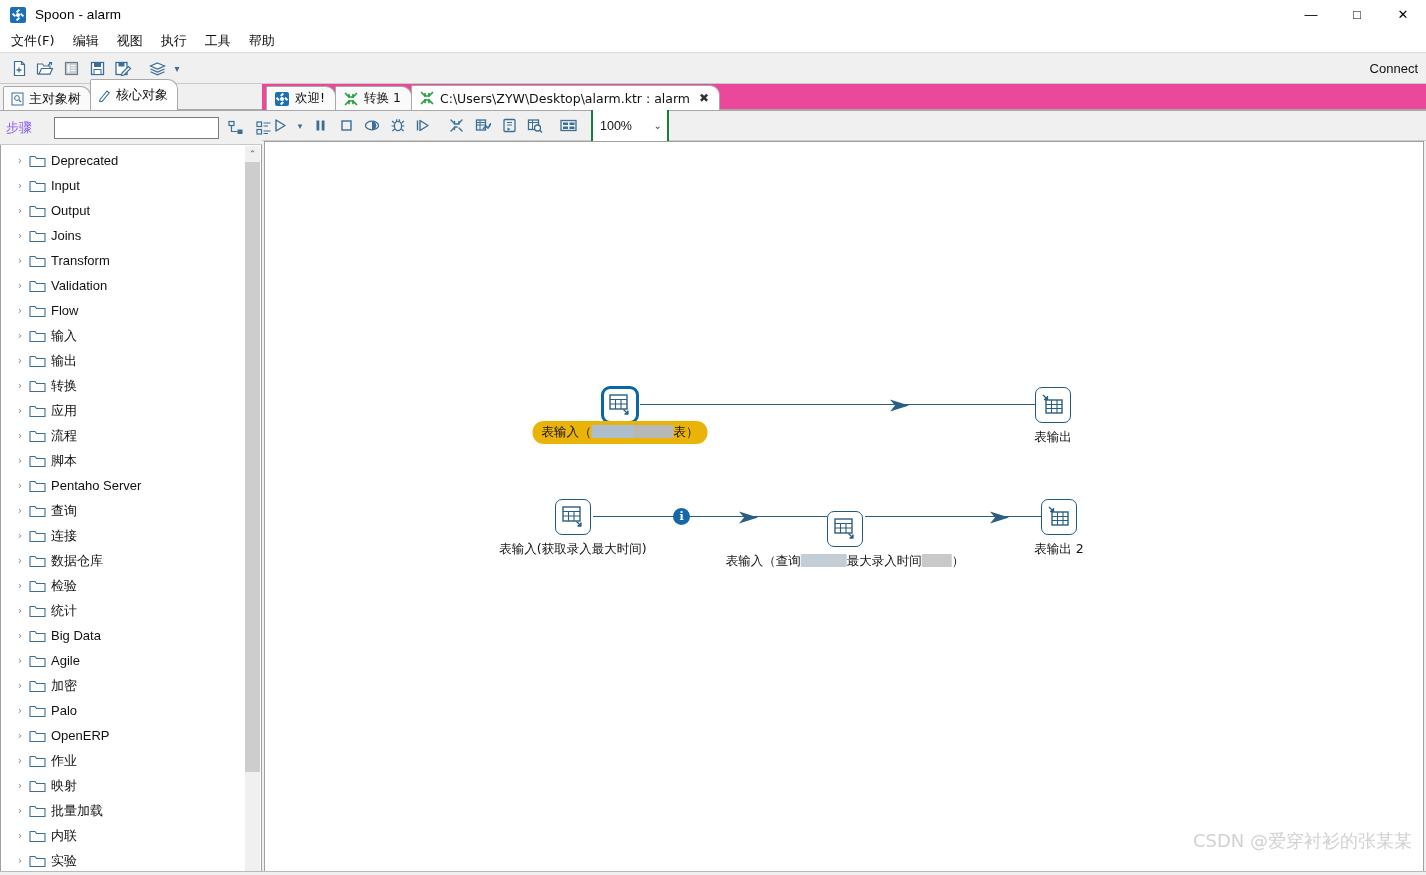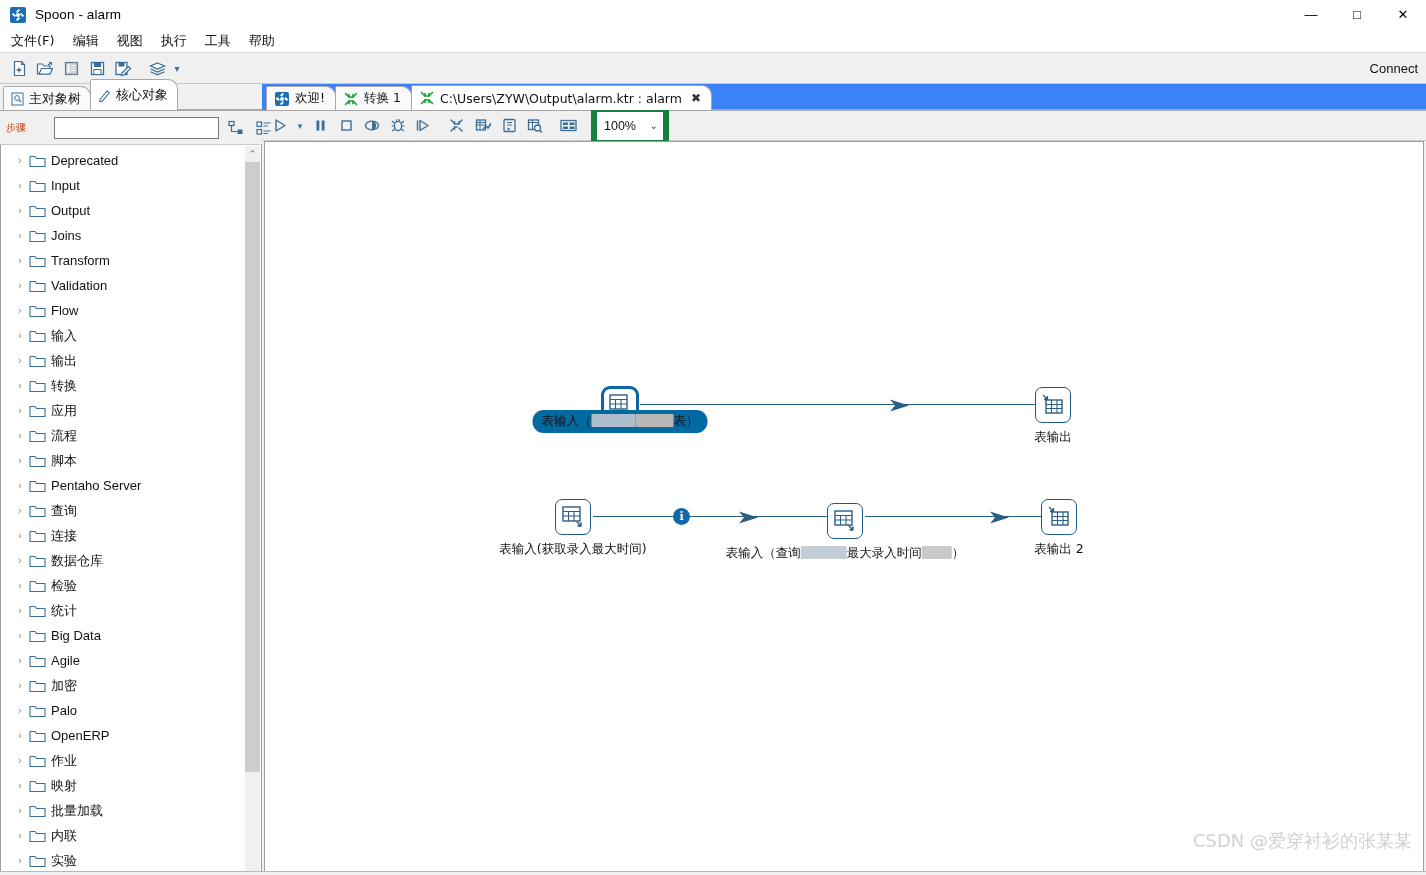--- a/index.html
+++ b/index.html
@@ -83,21 +83,21 @@
   .ptab svg { flex: none; }
   #tab-filler {
     flex: 1; height: 24px; border-bottom: 1px solid #a8a8a8;
     margin-left: -1px;
   }
   #search-row {
     height: 34px; display: flex; align-items: center;
     background: #f0f0f0; border-bottom: 1px solid #c8c8c8; padding: 0 6px;
   }
   #search-label {
-    font-size: 10px; color: #c2410c; width: 48px; flex: none;
+    font-size: 13px; color: #8b5cf6; width: 48px; flex: none;
     font-family: Liberation Mono, monospace;
   }
   #search-input {
     flex: 1; height: 22px; border: 1px solid #7a7a7a; background: #fff;
     font-size: 12px; padding: 0 4px; outline: none;
     font-family: "Liberation Sans", sans-serif;
   }
   .srch-icon {
     width: 22px; height: 22px; margin-left: 6px; display: flex;
     align-items: center; justify-content: center; cursor: default; flex: none;
@@ -131,40 +131,40 @@
     height: 16px; display: flex; align-items: center; justify-content: center;
     font-size: 9px; color: #606060; cursor: default; flex: none;
   }
   #tree-thumb { background: #cdcdcd; flex: none; cursor: default; }
   #tree-track-rest { flex: 1; }
 
   
   #rightpanel { flex: 1; display: flex; flex-direction: column; background: #f0f0f0; }
   #canvas-tabs {
     height: 27px; display: flex; align-items: flex-end;
-    background: #3b82f6; padding-left: 4px; border-bottom: 1px solid #a8a8a8;
+    background: #ec4899; padding-left: 4px; border-bottom: 1px solid #a8a8a8;
   }
   .ctab {
     height: 24px; display: flex; align-items: center; gap: 6px;
     padding: 0 10px 0 8px; font-size: 12.5px; color: #111;
     border: 1px solid #a8a8a8; border-bottom: none;
     border-radius: 2px 10px 0 0; background: #fafafa;
     margin-right: -1px; cursor: default; white-space: nowrap;
     font-family: "DejaVu Sans", "Liberation Sans", sans-serif;
   }
   .ctab.active { background: #ffffff; z-index: 4; height: 25px; }
   #ctab-filler { flex: 1; height: 24px; border-bottom: 1px solid #a8a8a8; margin-left: -1px; }
   .ctab .closex { font-size: 12px; color: #333; margin-left: 3px; }
   #canvas-toolbar {
     height: 30px; background: #f0f0f0; display: flex; align-items: center;
     padding-left: 5px; border-bottom: 1px solid #cccccc;
   }
   #zoom-select {
     margin-left: 10px; width: 78px; height: 40px; background: #fff;
-    border: 6px solid #15803d; display: flex; align-items: center;
+    border: 2px solid #15803d; display: flex; align-items: center;
     justify-content: space-between; padding: 0 5px 0 7px; cursor: default;
   }
   #zoom-value { font-size: 12.5px; color: #111; }
   #canvas-outer {
     flex: 1; position: relative; background: #ffffff;
     border: 1px solid #a0a0a0; margin: 0 2px 0 2px; overflow: hidden;
   }
   #canvas { position: absolute; inset: 0 0 16px 0; background: #fff; overflow: hidden; }
 
   
@@ -177,21 +177,21 @@
   .node-box.selected {
     border: 3.5px solid #0b66a8; border-radius: 9px;
     width: 38px; height: 38px;
   }
   .node-label {
     position: absolute; left: 50%; transform: translateX(-50%);
     top: 42px; white-space: nowrap; font-size: 12.5px; color: #111;
     font-family: "DejaVu Sans", "Liberation Sans", sans-serif;
   }
   .node-label.highlight {
-    background: #0369a1; border-radius: 11px; padding: 3px 9px; top: 24px; text-align: right;
+    background: #eab308; border-radius: 11px; padding: 3px 9px; top: 35px; text-align: right;
   }
   .redact { display: inline-block; vertical-align: -2px; border-radius: 1px; }
   .hopline { position: absolute; height: 0; border-top: 1.4px solid #2b5e84; }
   .hop-arrow { position: absolute; }
   .info-badge {
     position: absolute; width: 17px; height: 17px; border-radius: 50%;
     background: #1467a8; color: #fff; font-size: 11px; font-weight: bold;
     display: flex; align-items: center; justify-content: center;
     font-family: "DejaVu Serif", serif;
   }
@@ -633,21 +633,21 @@
 
       <div class="ctab active">
         <span style="display:flex">
           <svg width="14" height="14" viewBox="0 0 14 14">
             <g stroke="#21a13f" stroke-width="1.7" fill="none" stroke-linecap="round">
               <path d="M1.5 1.5l3.5 3.5M12.5 1.5L9 5M1.5 12.5L5 9M12.5 12.5L9 9"></path>
               <path d="M5 2.5V5h2.5M9 2.5V5H6.5M5 11.5V9h2.5M9 11.5V9H6.5"></path>
             </g>
           </svg>
         </span>
-        <span>C:\Users\ZYW\Output\alarm.ktr : alarm</span>
+        <span>C:\Users\ZYW\Desktop\alarm.ktr : alarm</span>
         <span class="closex">✖</span>
       </div>
       <div id="ctab-filler"></div>
     </div>
 
     <div id="canvas-toolbar">
       <div class="tbtn">
         <svg width="17" height="17" viewBox="0 0 17 17">
           <path d="M4 3l9 5.5L4 14z" fill="none" stroke="#3b6e96" stroke-width="1.4" stroke-linejoin="round"></path>
         </svg>
@@ -766,21 +766,21 @@
           <div class="node" style="left: 290px; top: 357px;">
             <div class="node-box">
               <svg width="24" height="24" viewBox="0 0 24 24">
                 <rect x="2" y="2" width="17" height="14" fill="#ffffff" stroke="#2b5e84" stroke-width="1.4"></rect>
                 <path d="M2 6.5h17M2 11h17M7.5 6.5V16M13 6.5V16" stroke="#2b5e84" stroke-width="1.1"></path>
                 <path d="M15.5 16.5l4.5 4.5M20 17.5V21h-3.5" fill="#2b5e84" stroke="#2b5e84" stroke-width="1.3" stroke-linejoin="round"></path>
               </svg>
             </div>
             <div class="node-label"><span>表输入(获取录入最大时间)</span></div>
           </div>
-          <div class="node" style="left: 562px; top: 361px;">
+          <div class="node" style="left: 562px; top: 369px;">
             <div class="node-box">
               <svg width="24" height="24" viewBox="0 0 24 24">
                 <rect x="2" y="2" width="17" height="14" fill="#ffffff" stroke="#2b5e84" stroke-width="1.4"></rect>
                 <path d="M2 6.5h17M2 11h17M7.5 6.5V16M13 6.5V16" stroke="#2b5e84" stroke-width="1.1"></path>
                 <path d="M15.5 16.5l4.5 4.5M20 17.5V21h-3.5" fill="#2b5e84" stroke="#2b5e84" stroke-width="1.3" stroke-linejoin="round"></path>
               </svg>
             </div>
             <div class="node-label"><span>表输入（查询</span><span class="redact" style="width: 46px; height: 13px; background: rgb(195, 205, 214);"></span><span>最大录入时间</span><span class="redact" style="width: 30px; height: 13px; background: rgb(201, 201, 201);"></span><span>）</span></div>
           </div>
           <div class="node" style="left: 776px; top: 357px;">

